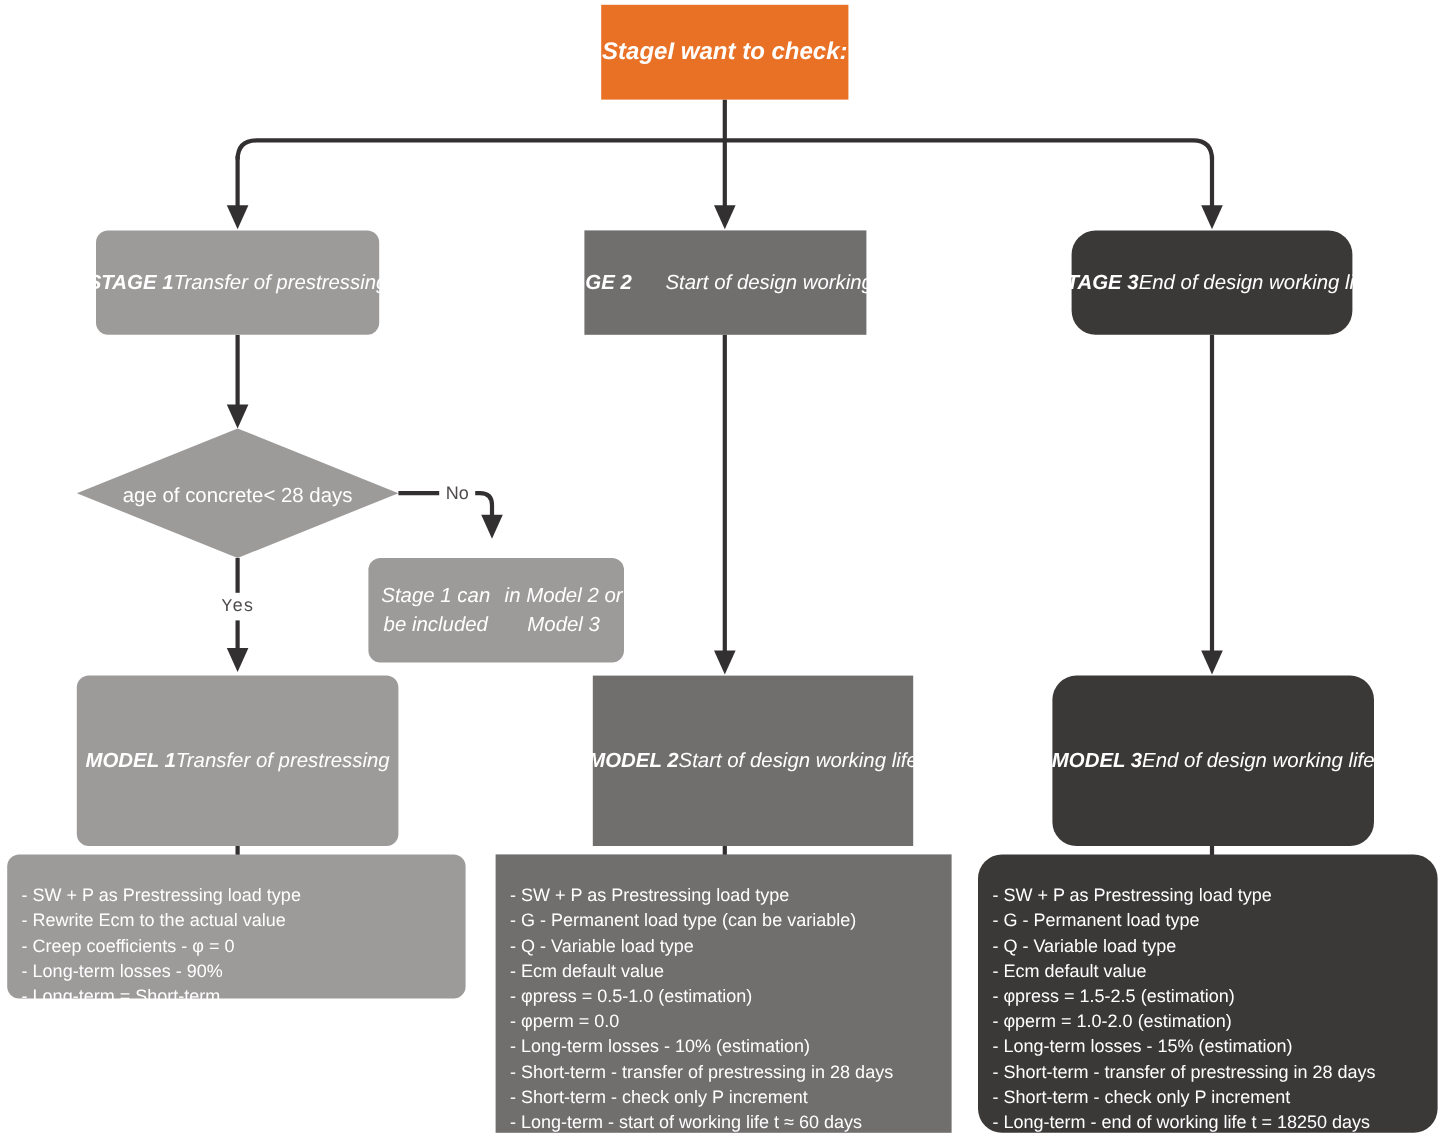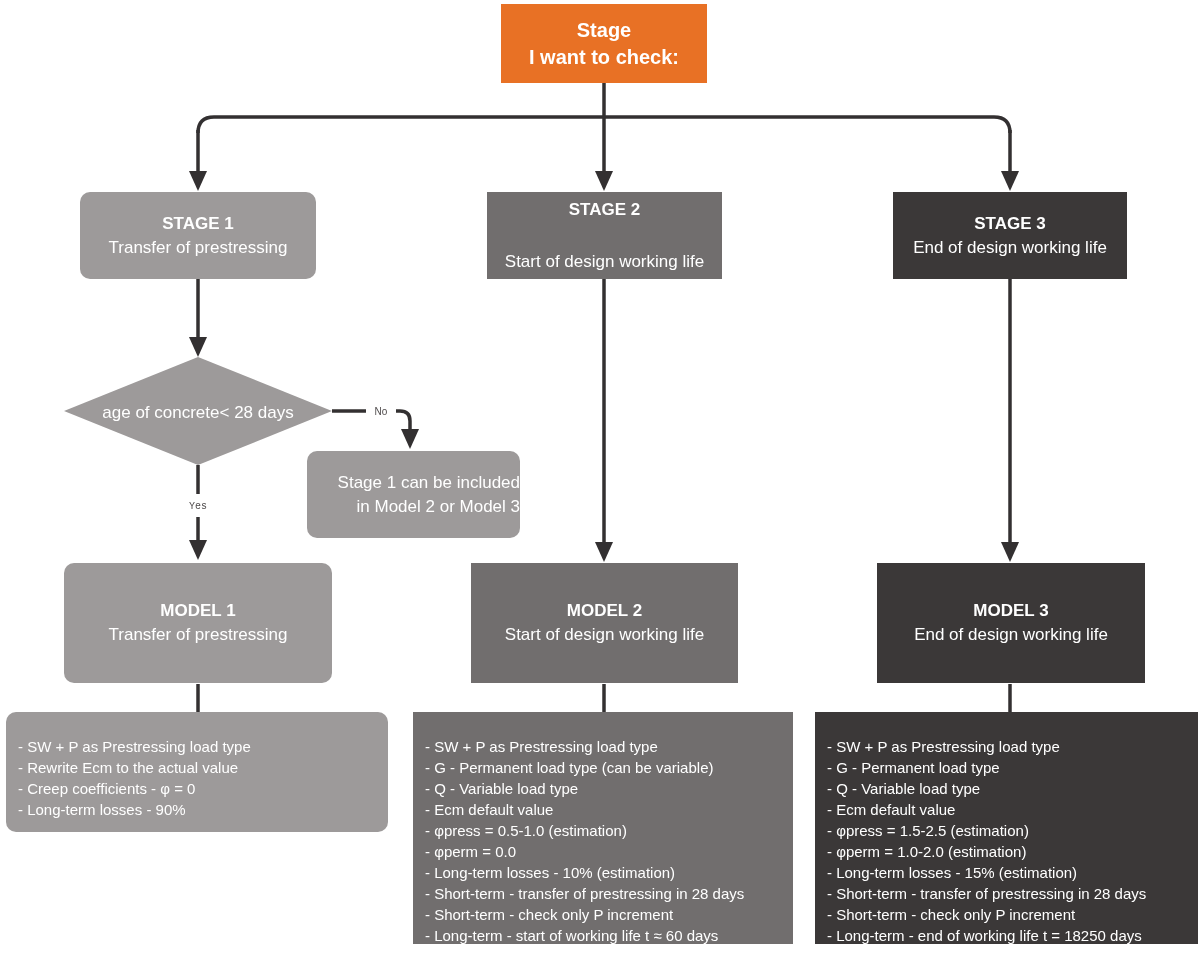--- a/index.html
+++ b/index.html
@@ -17,57 +17,58 @@
     left: 0; top: 0;
     width: 1204px; height: 957px;
     pointer-events: none;
   }
   .conn { stroke: var(--connector); stroke-width: 3.5; fill: none; }
   .arrowhead { fill: var(--connector); stroke: none; }
   .diamond-shape { fill: var(--gray_light); stroke: none; }
 
   .node {
     display: flex;
-    flex-direction: column;
+    flex-direction: row;
     align-items: center;
     justify-content: center;
     text-align: center;
     color: var(--box_text);
     box-sizing: border-box;
+    font-style: italic;
   }
   .start-node {
     background: var(--orange);
     font-size: 20px;
     font-weight: 700;
     line-height: 27px;
   }
   .stage-node { height: 87px; top: 192px; font-size: 17px; line-height: 24px; }
-  .model-node { height: 120px; top: 563px; font-size: 17px; line-height: 24px; }
+  .model-node { height: 142px; top: 563px; font-size: 17px; line-height: 24px; }
   .g-light  { background: var(--gray_light); border-radius: 10px; }
   .g-medium { background: var(--gray_medium); }
-  .g-dark   { background: var(--gray_dark); }
+  .g-dark   { background: var(--gray_dark); border-radius: 20px; }
   .node-title { font-weight: 700; white-space: nowrap; }
   .node-sub { font-weight: 400; white-space: nowrap; }
 
   .diamond-label {
     left: 78px; top: 383px; width: 240px; height: 58px;
     display: flex; flex-direction: row; align-items: center; justify-content: center;
     color: var(--box_text); font-size: 17px; line-height: 23px; text-align: center;
   }
   .edge-label {
     color: var(--label_text);
-    font-size: 10px;
+    font-size: 15px;
     background: #ffffff;
     padding: 0 3px;
     transform: translate(-50%, -50%);
     white-space: nowrap;
   }
   .result-node {
-    left: 307px; top: 451px; width: 213px; height: 87px;
-    font-size: 17px; line-height: 24px; align-items: flex-end;
+    left: 307px; top: 465px; width: 213px; height: 87px;
+    font-size: 17px; line-height: 24px;
   }
   .details-box {
     top: 712px;
     box-sizing: border-box;
     color: var(--box_text);
     font-size: 15px;
     line-height: 21px;
     padding: 24px 12px;
     text-align: left;
   }
@@ -140,34 +141,35 @@
 
   <div class="abs node result-node g-light">
     <div>Stage 1 can be included</div>
     <div>in Model 2 or Model 3</div>
   </div>
 
   <div class="abs node model-node g-light" style="left:64px; width:268px;">
     <div class="node-title">MODEL 1</div>
     <div class="node-sub">Transfer of prestressing</div>
   </div>
-  <div class="abs node model-node g-medium" style="left:471px; width:267px;">
+  <div class="abs node model-node g-medium" style="left:494px; width:267px;">
     <div class="node-title">MODEL 2</div>
     <div class="node-sub">Start of design working life</div>
   </div>
   <div class="abs node model-node g-dark" style="left:877px; width:268px;">
     <div class="node-title">MODEL 3</div>
     <div class="node-sub">End of design working life</div>
   </div>
 
   <div class="abs details-box g-light" style="left:6px; width:382px; height:120px;">
       <div class="detail-line">- SW + P as Prestressing load type</div>
       <div class="detail-line">- Rewrite Ecm to the actual value</div>
       <div class="detail-line">- Creep coefficients - φ = 0</div>
       <div class="detail-line">- Long-term losses - 90%</div>
+      <div class="detail-line">- Long-term = Short-term</div>
     </div>
   <div class="abs details-box g-medium" style="left:413px; width:380px; height:232px;">
       <div class="detail-line">- SW + P as Prestressing load type</div>
       <div class="detail-line">- G - Permanent load type (can be variable)</div>
       <div class="detail-line">- Q - Variable load type</div>
       <div class="detail-line">- Ecm default value</div>
       <div class="detail-line">- φpress = 0.5-1.0 (estimation)</div>
       <div class="detail-line">- φperm = 0.0</div>
       <div class="detail-line">- Long-term losses - 10% (estimation)</div>
       <div class="detail-line">- Short-term - transfer of prestressing in 28 days</div>

